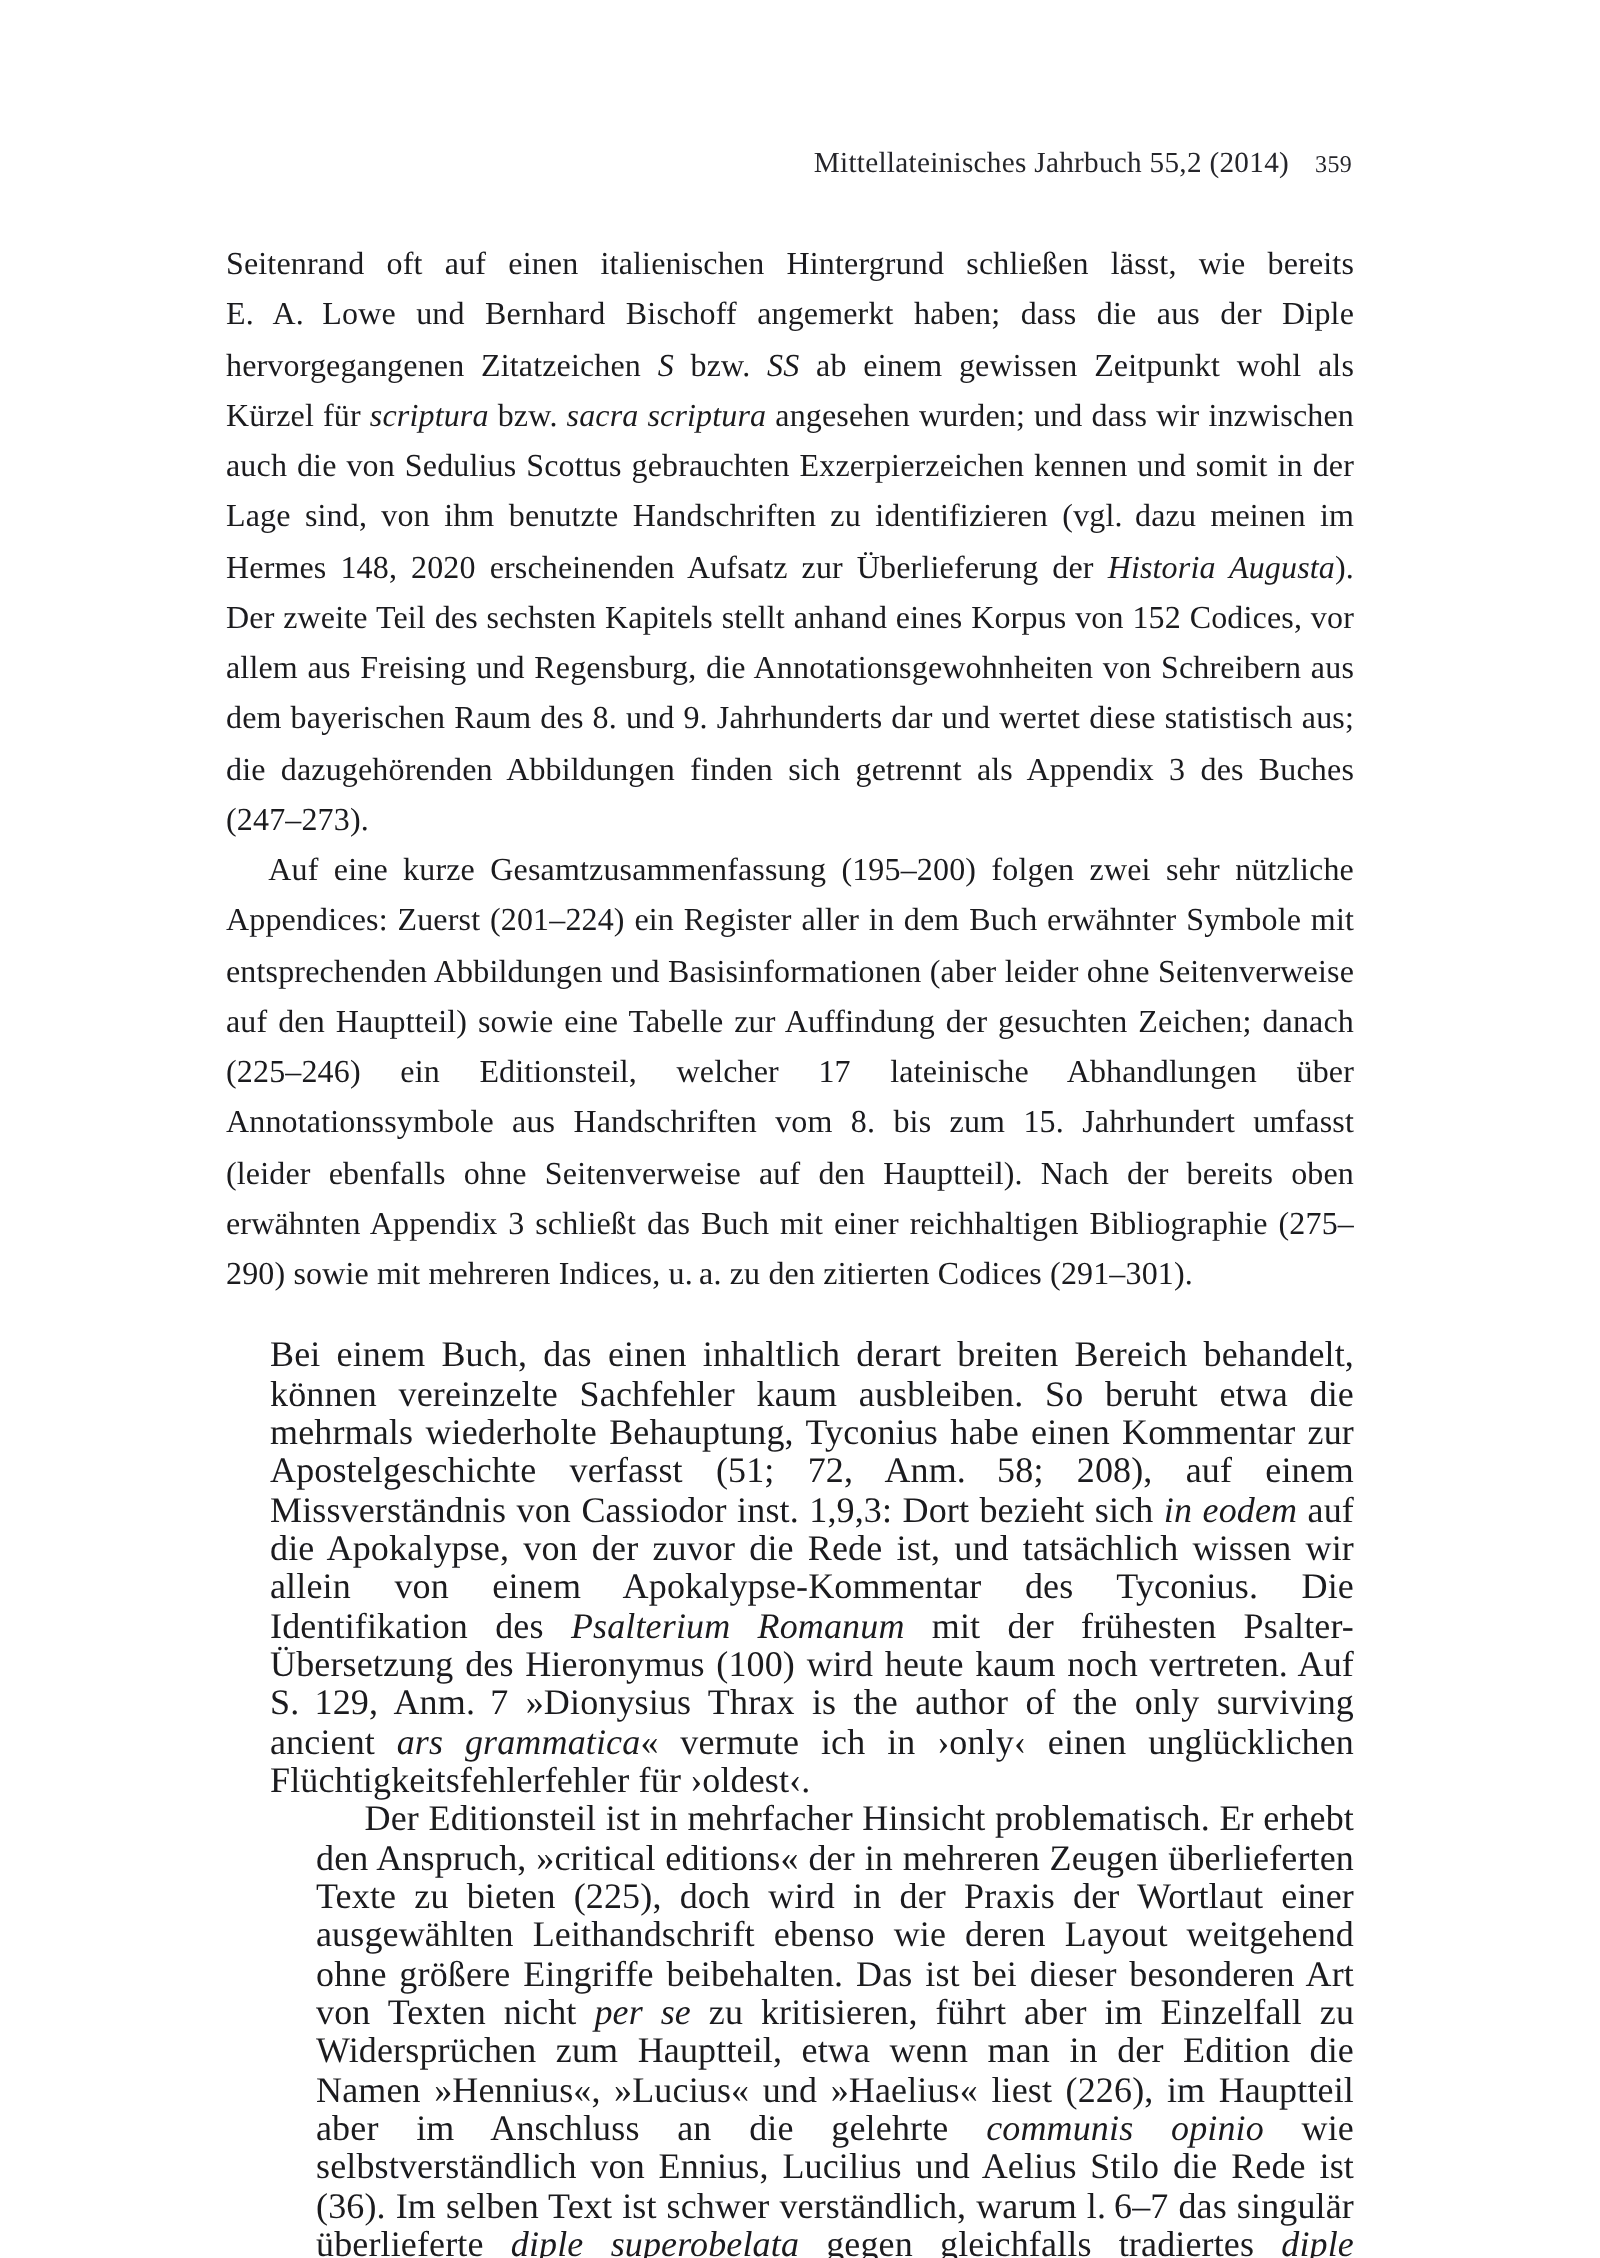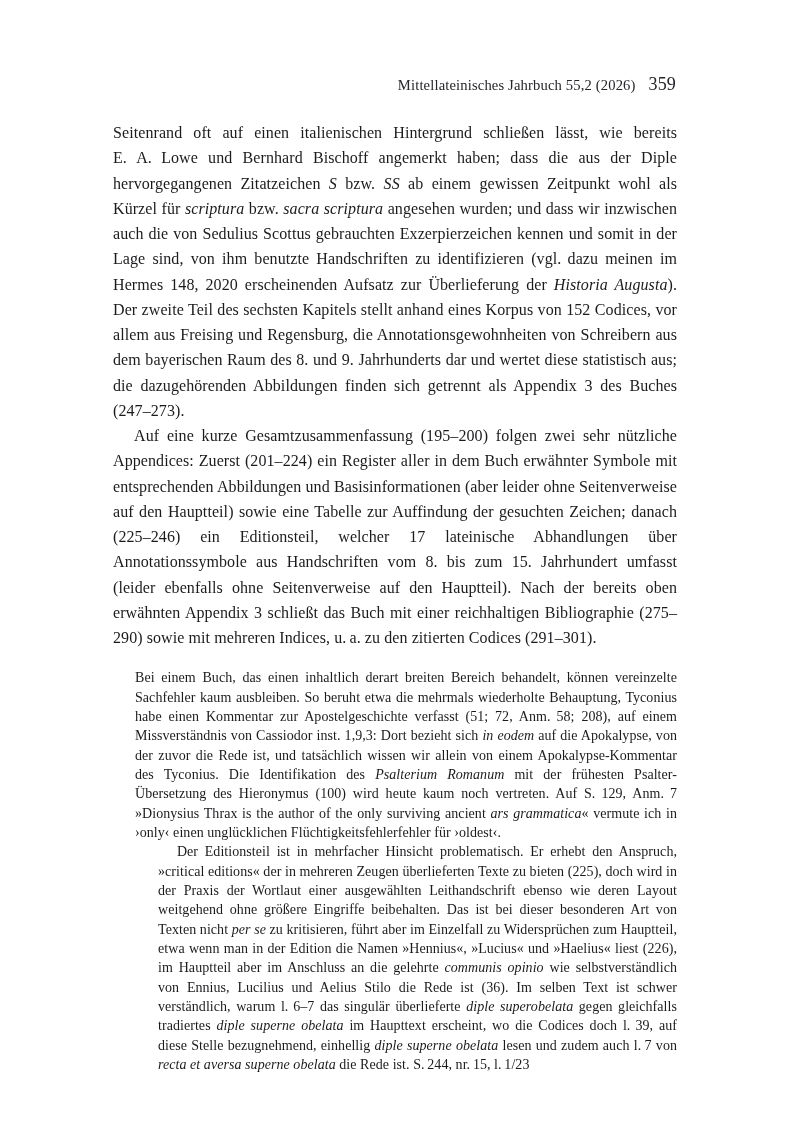--- a/index.html
+++ b/index.html
@@ -31,21 +31,21 @@
     right: 124px;
     text-align: right;
     font-size: 14.6px;
     letter-spacing: 0.15px;
     color: #25252a;
     white-space: nowrap;
   }
   .running-head .rh-title { }
   .running-head .rh-folio {
     margin-left: 13px;
-    font-size: 18px;
+    font-size: 12px;
   }
 
   
   .textblock {
     position: absolute;
     top: 120px;
     left: 113px;
     width: 564px;
   }
 
@@ -63,21 +63,21 @@
   }
 
   
   .smallblock {
     margin-top: 18px;
     margin-left: 22px;
     width: 542px;
   }
   p.small-par {
     margin: 0;
-    font-size: 14px;
+    font-size: 18px;
     line-height: 19.35px;
     text-align: justify;
     text-justify: inter-word;
     hyphens: manual;
     letter-spacing: 0.004em;
   }
   p.small-par.indent {
     text-indent: 1.35em;
     margin-left: 23px;
   }
@@ -86,21 +86,21 @@
 
   
   .ths { letter-spacing: -0.055em; }
 </style>
 </head>
 <body>
 
 <div class="page">
 
   <div class="running-head">
-    <span class="rh-title">Mittellateinisches Jahrbuch 55,2 (2026)</span><span class="rh-folio">359</span>
+    <span class="rh-title">Mittellateinisches Jahrbuch 55,2 (2014)</span><span class="rh-folio">359</span>
   </div>
 
   <div class="textblock">
 
     <p class="body-par" id="par-1">Seitenrand oft auf einen italienischen Hintergrund schließen lässt, wie bereits E.<span class="ths">&nbsp;</span>A.<span class="ths">&nbsp;</span>Lowe und Bernhard Bischoff angemerkt haben; dass die aus der Diple hervorgegangenen Zitatzeichen <i>S</i> bzw. <i>SS</i> ab einem gewissen Zeitpunkt wohl als Kürzel für <i>scriptura</i> bzw. <i>sacra scriptura</i> angesehen wurden; und dass wir inzwischen auch die von Sedulius Scottus gebrauchten Exzerpierzeichen kennen und somit in der Lage sind, von ihm benutzte Handschriften zu identifizieren (vgl.<span class="ths">&nbsp;</span>dazu meinen im Hermes 148, 2020 erscheinenden Aufsatz zur Überlieferung der <i>Historia Augusta</i>). Der zweite Teil des sechsten Kapitels stellt anhand eines Korpus von 152 Codices, vor allem aus Freising und Regensburg, die Annotationsgewohnheiten von Schreibern aus dem bayerischen Raum des 8. und 9. Jahrhunderts dar und wertet diese statistisch aus; die dazugehörenden Abbildungen finden sich getrennt als Appendix 3 des Buches (247–273).</p>
 
     <p class="body-par indent" id="par-2">Auf eine kurze Gesamtzusammenfassung (195–200) folgen zwei sehr nützliche Appendices: Zuerst (201–224) ein Register aller in dem Buch erwähnter Symbole mit entsprechenden Abbildungen und Basisinformationen (aber leider ohne Seitenverweise auf den Hauptteil) sowie eine Tabelle zur Auffindung der gesuchten Zeichen; danach (225–246) ein Editionsteil, welcher 17 lateinische Abhandlungen über Annotationssymbole aus Handschriften vom 8. bis zum 15. Jahrhundert umfasst (leider ebenfalls ohne Seitenverweise auf den Hauptteil). Nach der bereits oben erwähnten Appendix 3 schließt das Buch mit einer reichhaltigen Bibliographie (275–290) sowie mit mehreren Indices, u.<span class="ths">&nbsp;</span>a. zu den zitierten Codices (291–301).</p>
 
     <div class="smallblock">
       <p class="small-par" id="small-par-1">Bei einem Buch, das einen inhaltlich derart breiten Bereich behandelt, können vereinzelte Sachfehler kaum ausbleiben. So beruht etwa die mehrmals wiederholte Behauptung, Tyconius habe einen Kommentar zur Apostelgeschichte verfasst (51; 72, Anm.<span class="ths">&nbsp;</span>58; 208), auf einem Missverständnis von Cassiodor inst. 1,9,3: Dort bezieht sich <i>in eodem</i> auf die Apokalypse, von der zuvor die Rede ist, und tatsächlich wissen wir allein von einem Apokalypse-Kommentar des Tyconius. Die Identifikation des <i>Psalterium Romanum</i> mit der frühesten Psalter-Übersetzung des Hieronymus (100) wird heute kaum noch vertreten. Auf S.<span class="ths">&nbsp;</span>129, Anm.<span class="ths">&nbsp;</span>7 »Dionysius Thrax is the author of the only surviving ancient <i>ars grammatica</i>« vermute ich in ›only‹ einen unglücklichen Flüchtigkeitsfehlerfehler für ›oldest‹.</p>

